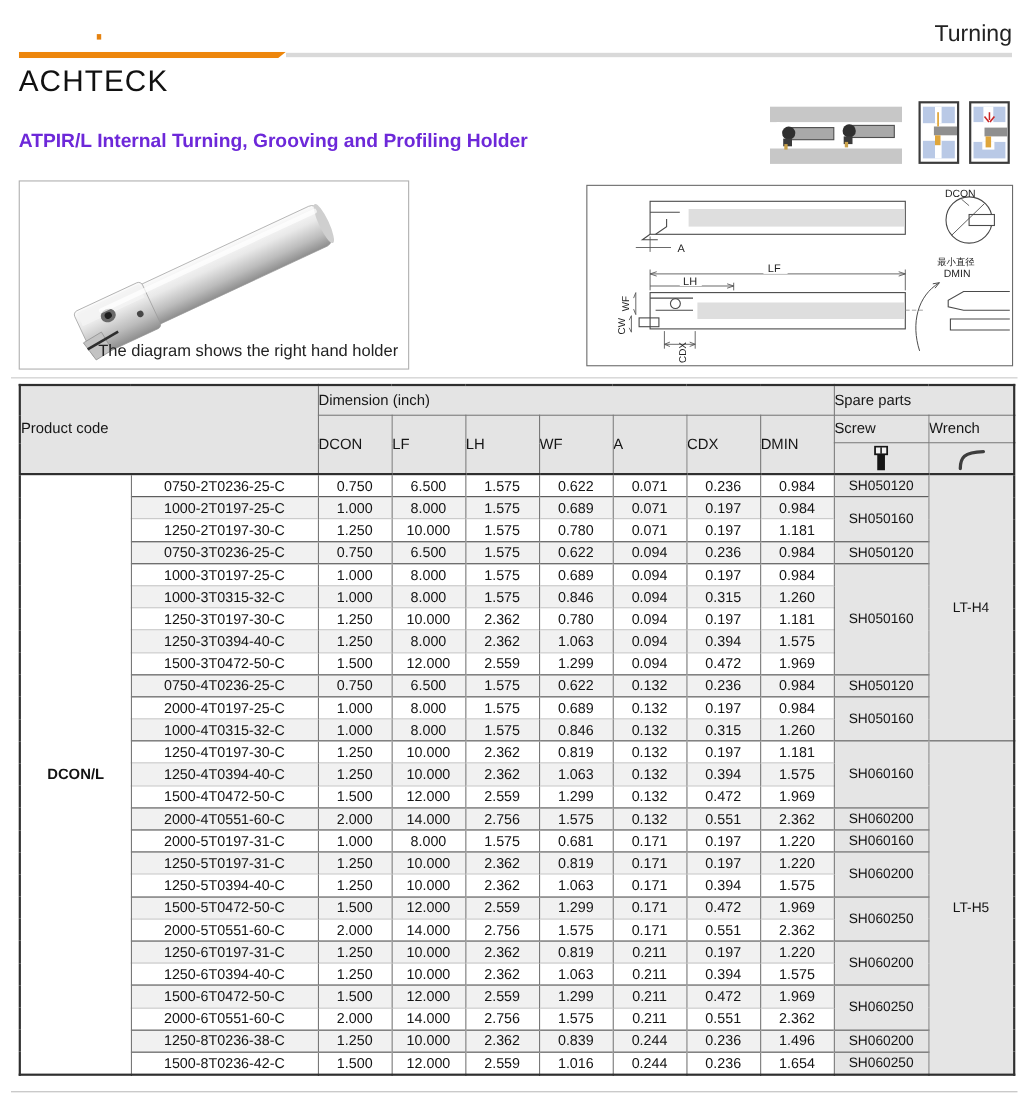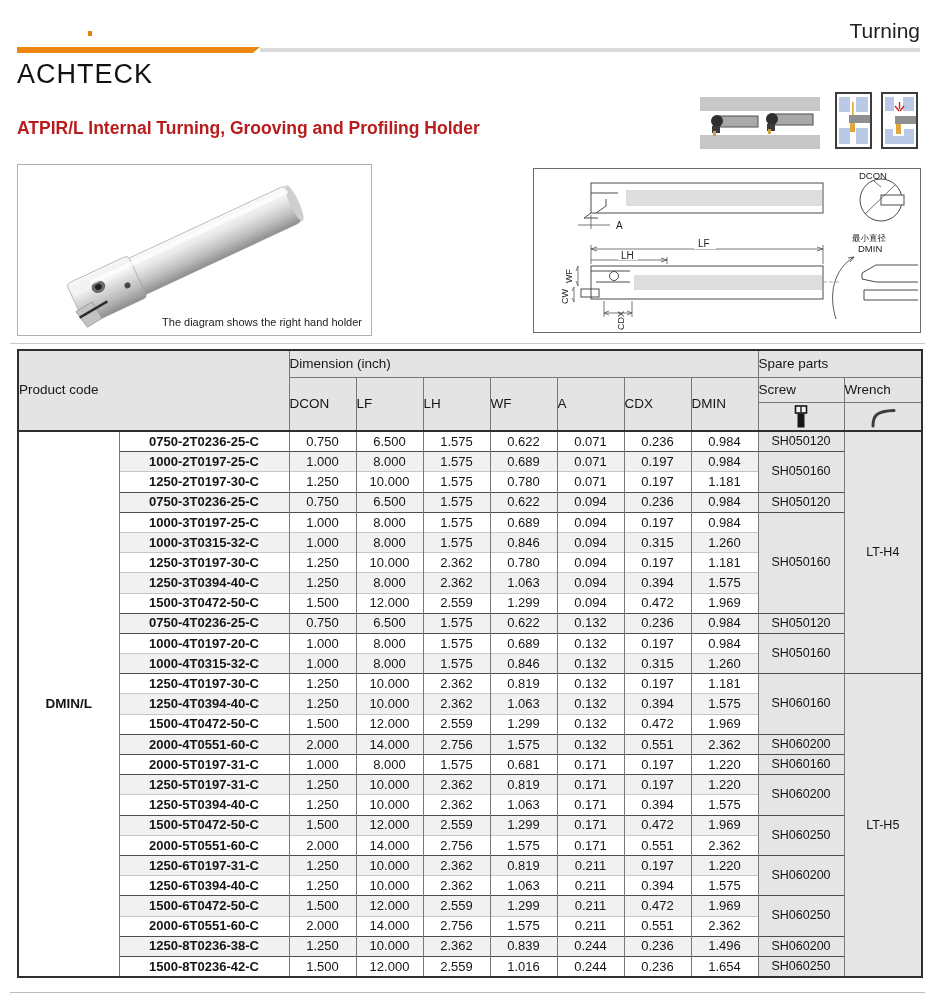--- a/index.html
+++ b/index.html
@@ -10,47 +10,47 @@
   
   .logo{left:17px;top:15px;font-size:27px;font-weight:400;letter-spacing:1px;color:#111;margin-top:44px;}
   .logo-accent{left:88px;top:31px;width:4px;height:5px;background:#E5820F;}
   .brand-tab{right:11px;top:19px;font-size:21px;color:#222;}
   .rule{left:17px;top:47px;width:903px;height:6px;}
   .rule-orange{position:absolute;left:0;top:0;width:243px;height:6px;background:#ED860C;
                clip-path:polygon(0 0,100% 0,97% 100%,0 100%);}
   .rule-gray{position:absolute;left:243px;top:1px;right:0;height:4px;background:#d9d9d9;}
 
   
-  .page-title{left:17px;top:106px;font-size:17.5px;font-weight:bold;color:#b91c1c;}
+  .page-title{left:17px;top:106px;font-size:17.5px;font-weight:bold;color:#6d28d9;}
   .picto-photo{left:700px;top:95px;width:120px;height:56px;}
   .app-box{top:92px;width:37px;height:57px;background:#fff;border:2px solid #3c3c3c;box-sizing:border-box;}
   .app-box1{left:835px;}
   .app-box2{left:881px;}
 
   
   .photo-box{left:17px;top:164px;width:355px;height:172px;border:1px solid #b0b0b0;box-sizing:border-box;background:#fff;}
-  .photo-caption{position:absolute;right:9px;bottom:7px;font-size:11px;color:#222;}
+  .photo-caption{position:absolute;right:9px;bottom:7px;font-size:15px;color:#222;}
   .diagram-box{left:533px;top:168px;width:388px;height:165px;border:1px solid #6b6b6b;box-sizing:border-box;background:#fff;}
   .hairline-top{left:10px;top:343px;width:915px;height:1px;background:#c9c9c9;}
   .hairline-bottom{left:10px;top:992px;width:915px;height:1px;background:#bdbdbd;}
 
   
   table{position:absolute;left:17px;top:349px;width:904px;border-collapse:collapse;
         table-layout:fixed;border:2px solid #2f2f2f;}
   th,td{padding:0;line-height:1.05;overflow:hidden;white-space:nowrap;}
   th{background:#e4e4e4;border:1px solid #787878;font-weight:normal;font-size:13.5px;text-align:left;color:#161616;}
   thead tr.h1 th{height:26px;}
   thead tr.h2 th{height:24px;}
   thead tr.h3 th{height:27px;border-top:1px solid #787878;}
   td{border-left:1px solid #787878;border-right:1px solid #787878;border-top:1px solid #c6c6c6;
      font-size:13px;text-align:center;height:19.2px;color:#141414;}
   tbody tr:first-child td{border-top:2px solid #2f2f2f;}
   tr.group-start td{border-top:1.8px solid #4d4d4d;}
   .series-cell{background:#fff;font-weight:bold;font-size:13.5px;}
-  .code-cell{font-weight:bold;}
+  .code-cell{font-weight:normal;}
   .screw-cell,.wrench-cell{background:#e5e5e5;font-size:12.5px;vertical-align:middle;}
   tbody tr:nth-child(even) .code-cell,
   tbody tr:nth-child(even) .dim-cell{background:#f1f1f1;}
   .icon-cell svg{display:block;margin:1px auto;}
 
   svg text{font-family:"Liberation Sans",sans-serif;}
 </style>
 </head>
 <body>
 
@@ -250,21 +250,21 @@
       </th>
       <th class="icon-cell">
         <svg width="26" height="22" viewBox="0 0 26 22">
           <path d="M3,20 C3,10 6,5 24,4.5" fill="none" stroke="#3d3d3d" stroke-width="3" stroke-linecap="round"></path>
         </svg>
       </th>
     </tr>
   </thead>
   <tbody id="tbody">
       <tr>
-        <td class="series-cell" rowspan="27">DMIN/L</td>
+        <td class="series-cell" rowspan="27">DCON/L</td>
         <td class="code-cell">0750-2T0236-25-C</td>
         <td class="dim-cell">0.750</td>
         <td class="dim-cell">6.500</td>
         <td class="dim-cell">1.575</td>
         <td class="dim-cell">0.622</td>
         <td class="dim-cell">0.071</td>
         <td class="dim-cell">0.236</td>
         <td class="dim-cell">0.984</td>
         <td class="screw-cell" rowspan="1">SH050120</td>
         <td class="wrench-cell" rowspan="12">LT-H4</td>
@@ -357,21 +357,21 @@
         <td class="dim-cell">0.750</td>
         <td class="dim-cell">6.500</td>
         <td class="dim-cell">1.575</td>
         <td class="dim-cell">0.622</td>
         <td class="dim-cell">0.132</td>
         <td class="dim-cell">0.236</td>
         <td class="dim-cell">0.984</td>
         <td class="screw-cell" rowspan="1">SH050120</td>
       </tr>
       <tr class="group-start">
-        <td class="code-cell">1000-4T0197-20-C</td>
+        <td class="code-cell">2000-4T0197-25-C</td>
         <td class="dim-cell">1.000</td>
         <td class="dim-cell">8.000</td>
         <td class="dim-cell">1.575</td>
         <td class="dim-cell">0.689</td>
         <td class="dim-cell">0.132</td>
         <td class="dim-cell">0.197</td>
         <td class="dim-cell">0.984</td>
         <td class="screw-cell" rowspan="2">SH050160</td>
       </tr>
       <tr>

